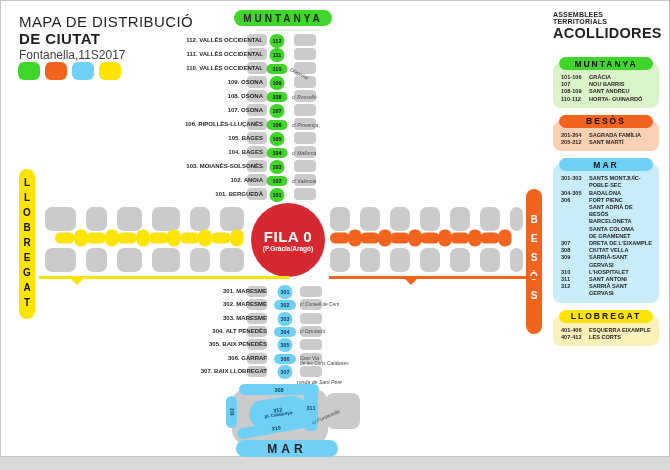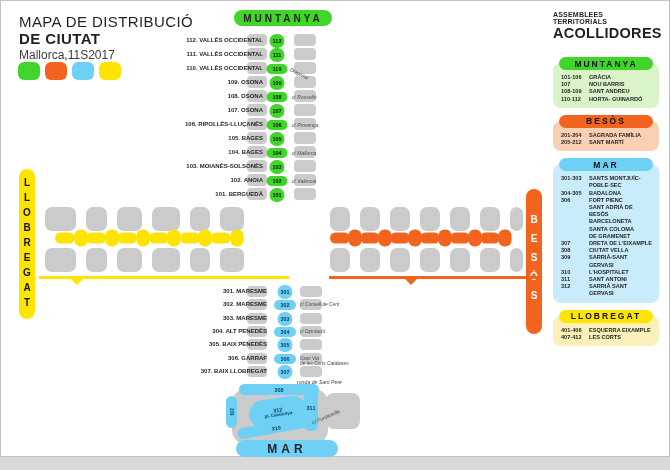--- a/index.html
+++ b/index.html
@@ -95,21 +95,21 @@
   .sbrow .name{white-space:pre-line;}
   .footer-strip{position:absolute;left:0;top:457px;width:670px;height:13px;background:#d9d9d9;}
 </style>
 </head>
 <body>
 
 <div class="page">
 
   <div class="abs title1">MAPA DE DISTRIBUCIÓ</div>
   <div class="abs title2">DE CIUTAT</div>
-  <div class="abs subtitle">Mallorca,11S2017</div>
+  <div class="abs subtitle">Fontanella,11S2017</div>
   <div class="abs legend">
     <div class="sw sw-green"></div>
     <div class="sw sw-orange"></div>
     <div class="sw sw-blue"></div>
     <div class="sw sw-yellow"></div>
   </div>
 
   <div class="map" style="position:absolute;inset:0;">
       <div class="blk" style="left: 325px; top: 392px; width: 34px; height: 36px; border-radius: 8px;"></div>
       <div class="blk" style="left: 231px; top: 388px; width: 96px; height: 55px; border-radius: 14px;"></div>
@@ -176,20 +176,24 @@
       <div class="blk" style="left: 293px; top: 47px; width: 22px; height: 12px; border-radius: 4px;"></div>
       <div class="blk" style="left: 246px; top: 47px; width: 20px; height: 12px; border-radius: 4px;"></div>
       <div class="blk" style="left: 293px; top: 33px; width: 22px; height: 12px; border-radius: 4px;"></div>
       <div class="blk" style="left: 246px; top: 33px; width: 20px; height: 12px; border-radius: 4px;"></div>
 
     <div class="abs hpill muntanya-pill">MUNTANYA</div>
     <div class="abs hpill mar-pill">MAR</div>
     <div class="abs vbar llobregat-bar">LLOBREGAT</div>
     <div class="abs vbar besos-bar">BESÒS</div>
 
+    <div class="abs fila0">
+      <div class="t">FILA 0</div>
+      <div class="s">(P.Gràcia/Aragó)</div>
+    </div>
 
     <div>
   <div class="grow even" style="top: 40px;">
     <span class="glabel">112. VALLÈS OCCIDENTAL</span>
     <span class="gpill">112</span>
 
   </div>
 
   <div class="grow odd" style="top: 54px;">
     <span class="glabel">111. VALLÈS OCCIDENTAL</span>

